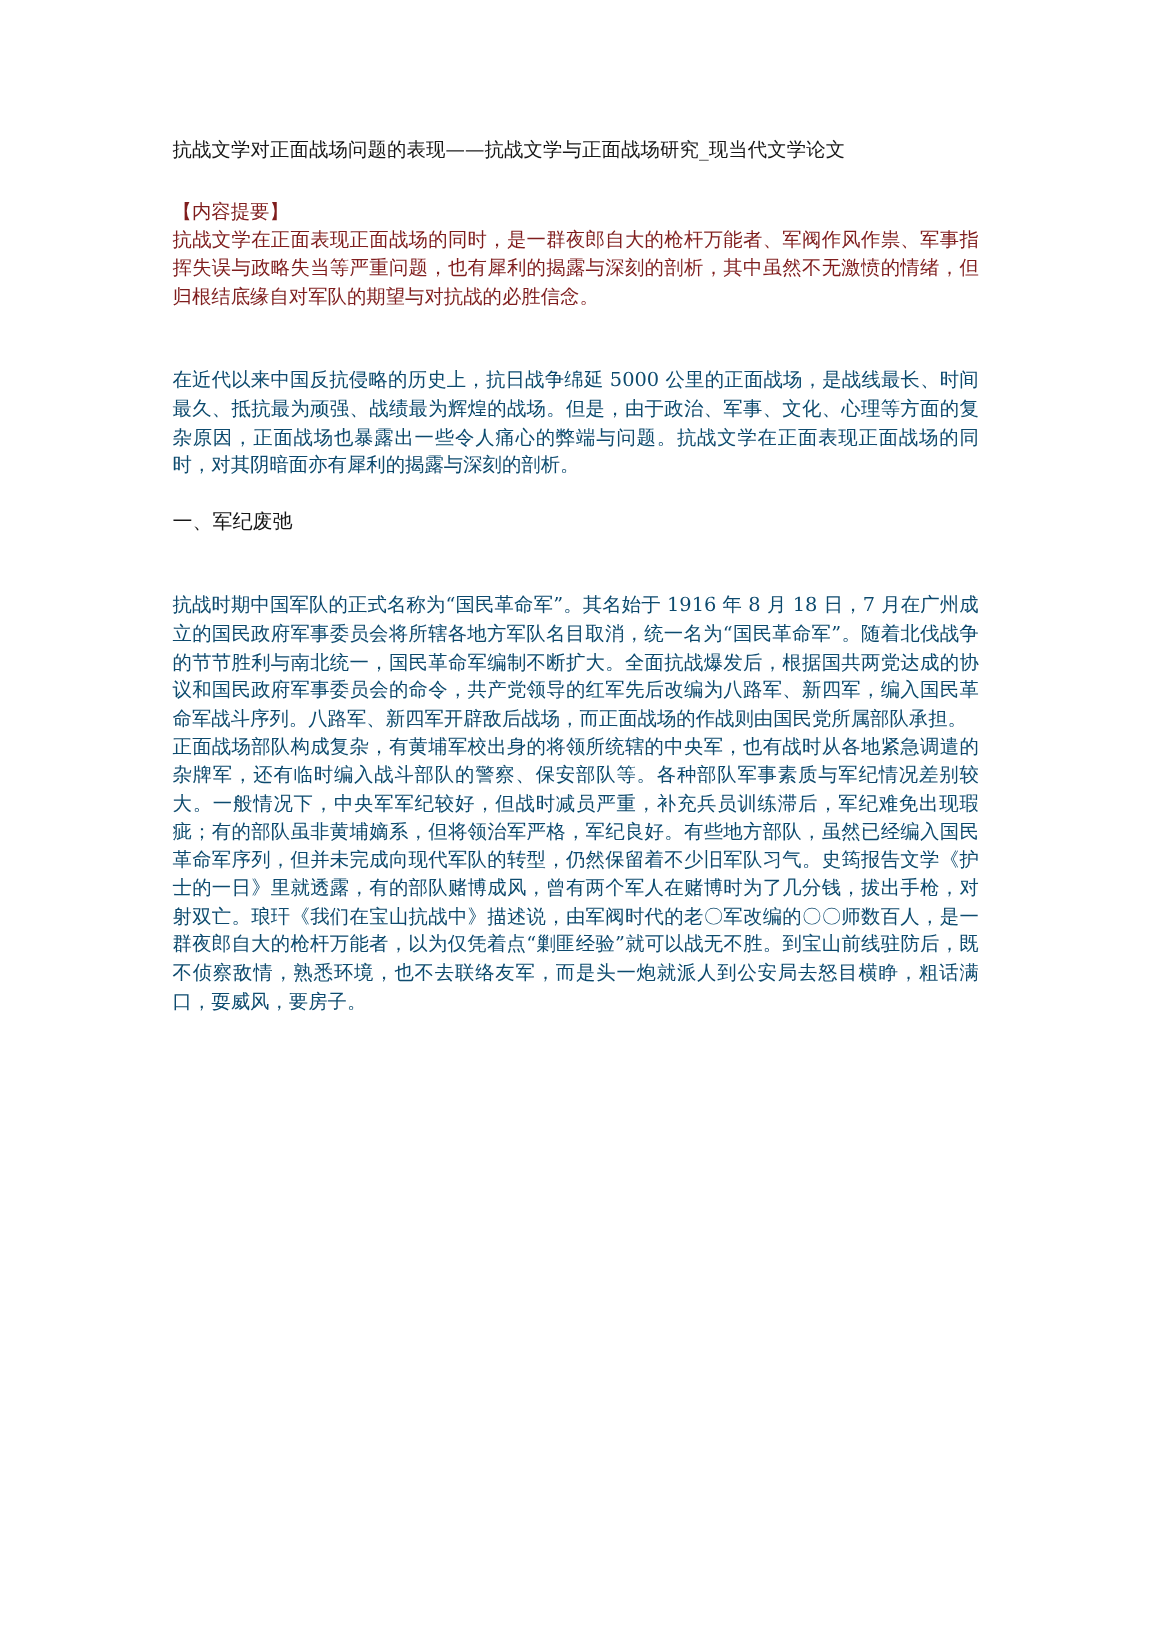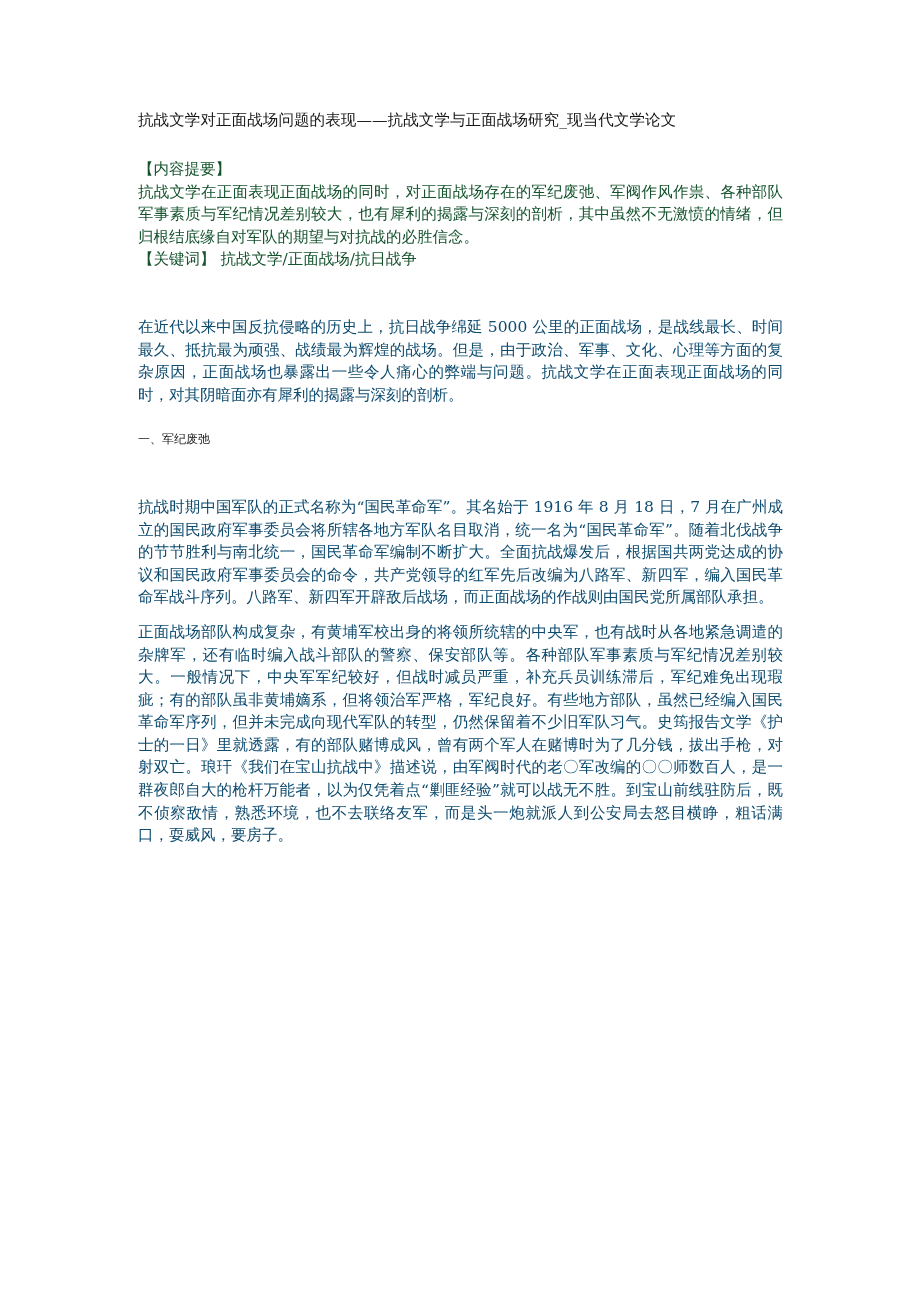--- a/index.html
+++ b/index.html
@@ -35,21 +35,21 @@
     font-weight: normal;
     white-space: nowrap;
     color: #171717;
   }
   .meta-block {
     font-size: 15.5px;
     line-height: 22.6px;
     margin: 0 0 0 0;
     text-align: justify;
     text-justify: inter-ideograph;
-    color: #14532d;
+    color: #7f1d1d;
   }
   .meta-line {
     display: block;
   }
   .abstract-body {
     display: block;
     text-align: justify;
     text-justify: inter-ideograph;
   }
   .spacer-lg {
@@ -60,42 +60,41 @@
   }
   .para {
     font-size: 15.5px;
     line-height: 22.6px;
     margin: 0;
     text-align: justify;
     text-justify: inter-ideograph;
     color: #0c4a6e;
   }
   .section-heading {
-    font-size: 12px;
+    font-size: 16px;
     line-height: 22.6px;
     margin: 0;
     font-weight: normal;
     color: #171717;
   }
   .para + .para {
-    margin-top: 12px;
+    margin-top: 0;
   }
 </style>
 </head>
 <body>
 
 <div class="page">
   <div class="content">
 
     <div class="doc-title">抗战文学对正面战场问题的表现——抗战文学与正面战场研究_现当代文学论文</div>
 
     <div class="meta-block">
       <span class="meta-line">【内容提要】</span>
-      <span class="abstract-body">抗战文学在正面表现正面战场的同时，对正面战场存在的军纪废弛、军阀作风作祟、各种部队军事素质与军纪情况差别较大，也有犀利的揭露与深刻的剖析，其中虽然不无激愤的情绪，但归根结底缘自对军队的期望与对抗战的必胜信念。</span>
-      <span class="meta-line">【关键词】 抗战文学/正面战场/抗日战争</span>
+      <span class="abstract-body">抗战文学在正面表现正面战场的同时，是一群夜郎自大的枪杆万能者、军阀作风作祟、军事指挥失误与政略失当等严重问题，也有犀利的揭露与深刻的剖析，其中虽然不无激愤的情绪，但归根结底缘自对军队的期望与对抗战的必胜信念。</span>
     </div>
 
     <div class="spacer-lg"></div>
 
     <p class="para">在近代以来中国反抗侵略的历史上，抗日战争绵延 5000 公里的正面战场，是战线最长、时间最久、抵抗最为顽强、战绩最为辉煌的战场。但是，由于政治、军事、文化、心理等方面的复杂原因，正面战场也暴露出一些令人痛心的弊端与问题。抗战文学在正面表现正面战场的同时，对其阴暗面亦有犀利的揭露与深刻的剖析。</p>
 
     <div class="spacer-md"></div>
 
     <h2 class="section-heading">一、军纪废弛</h2>
 

